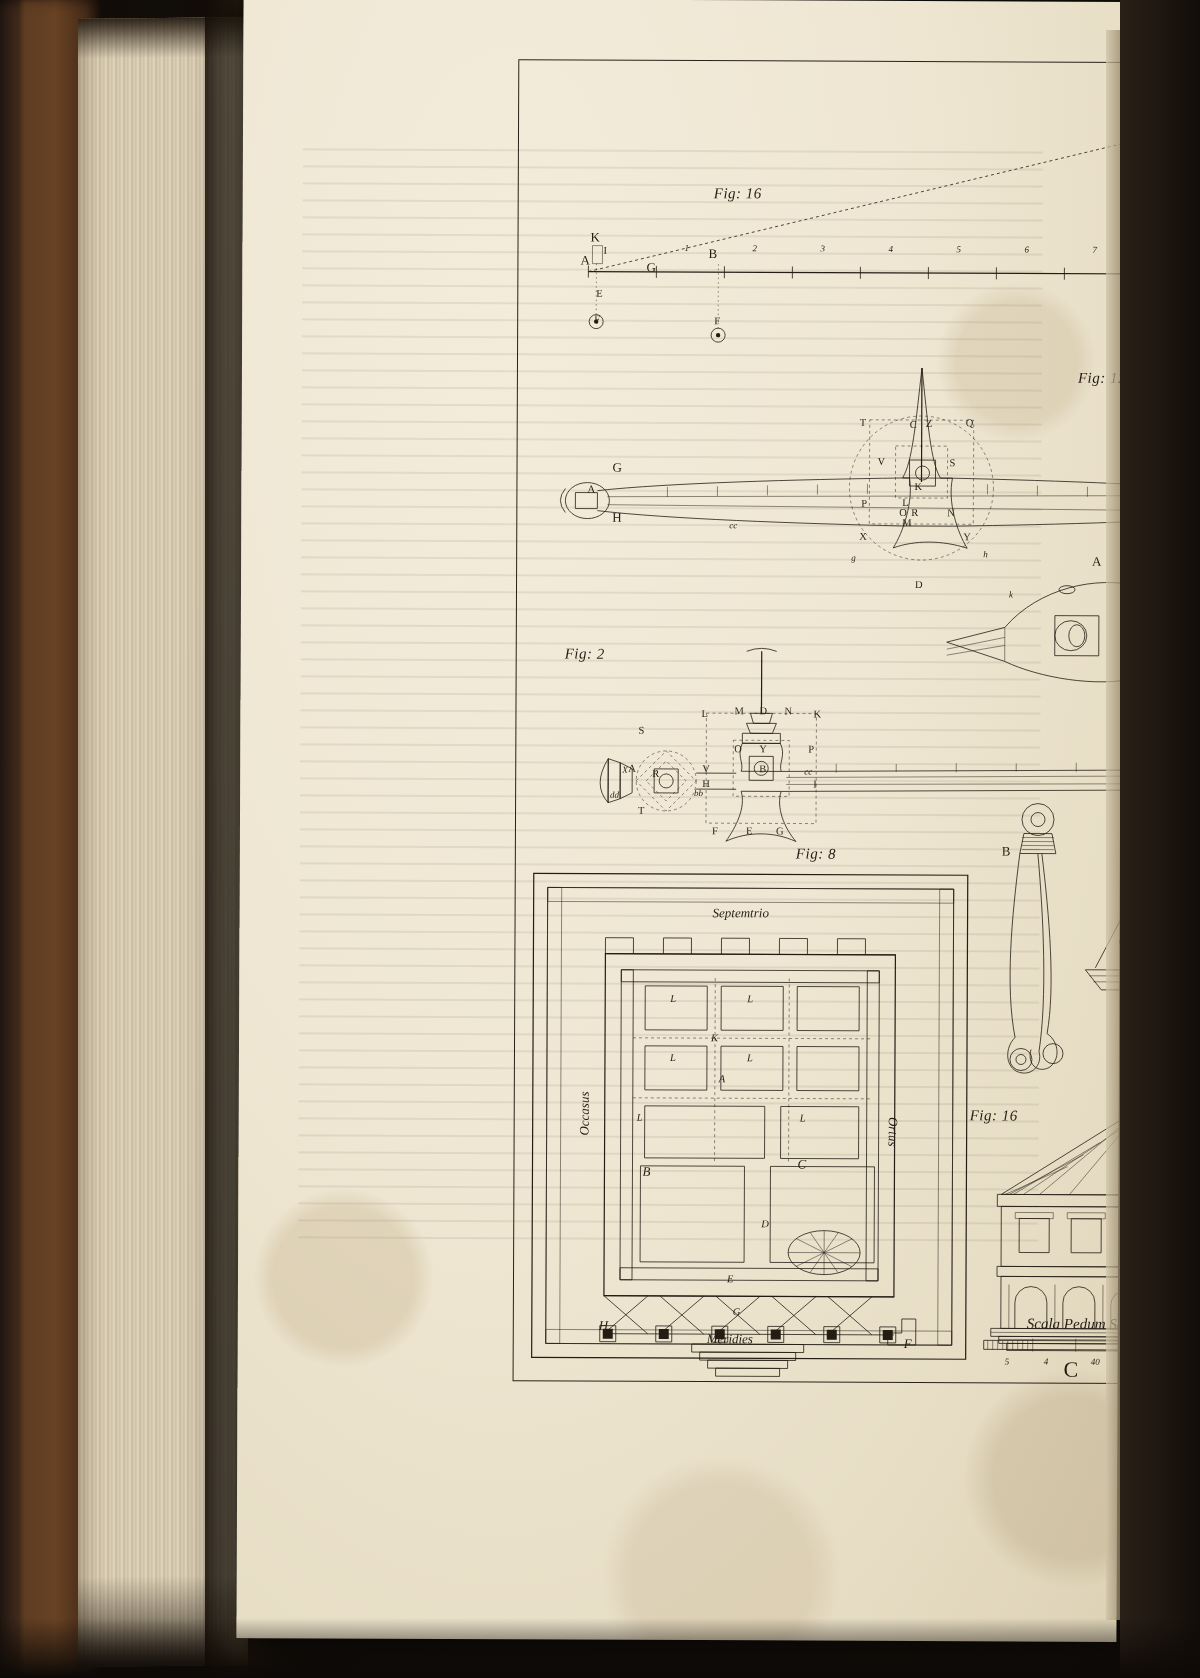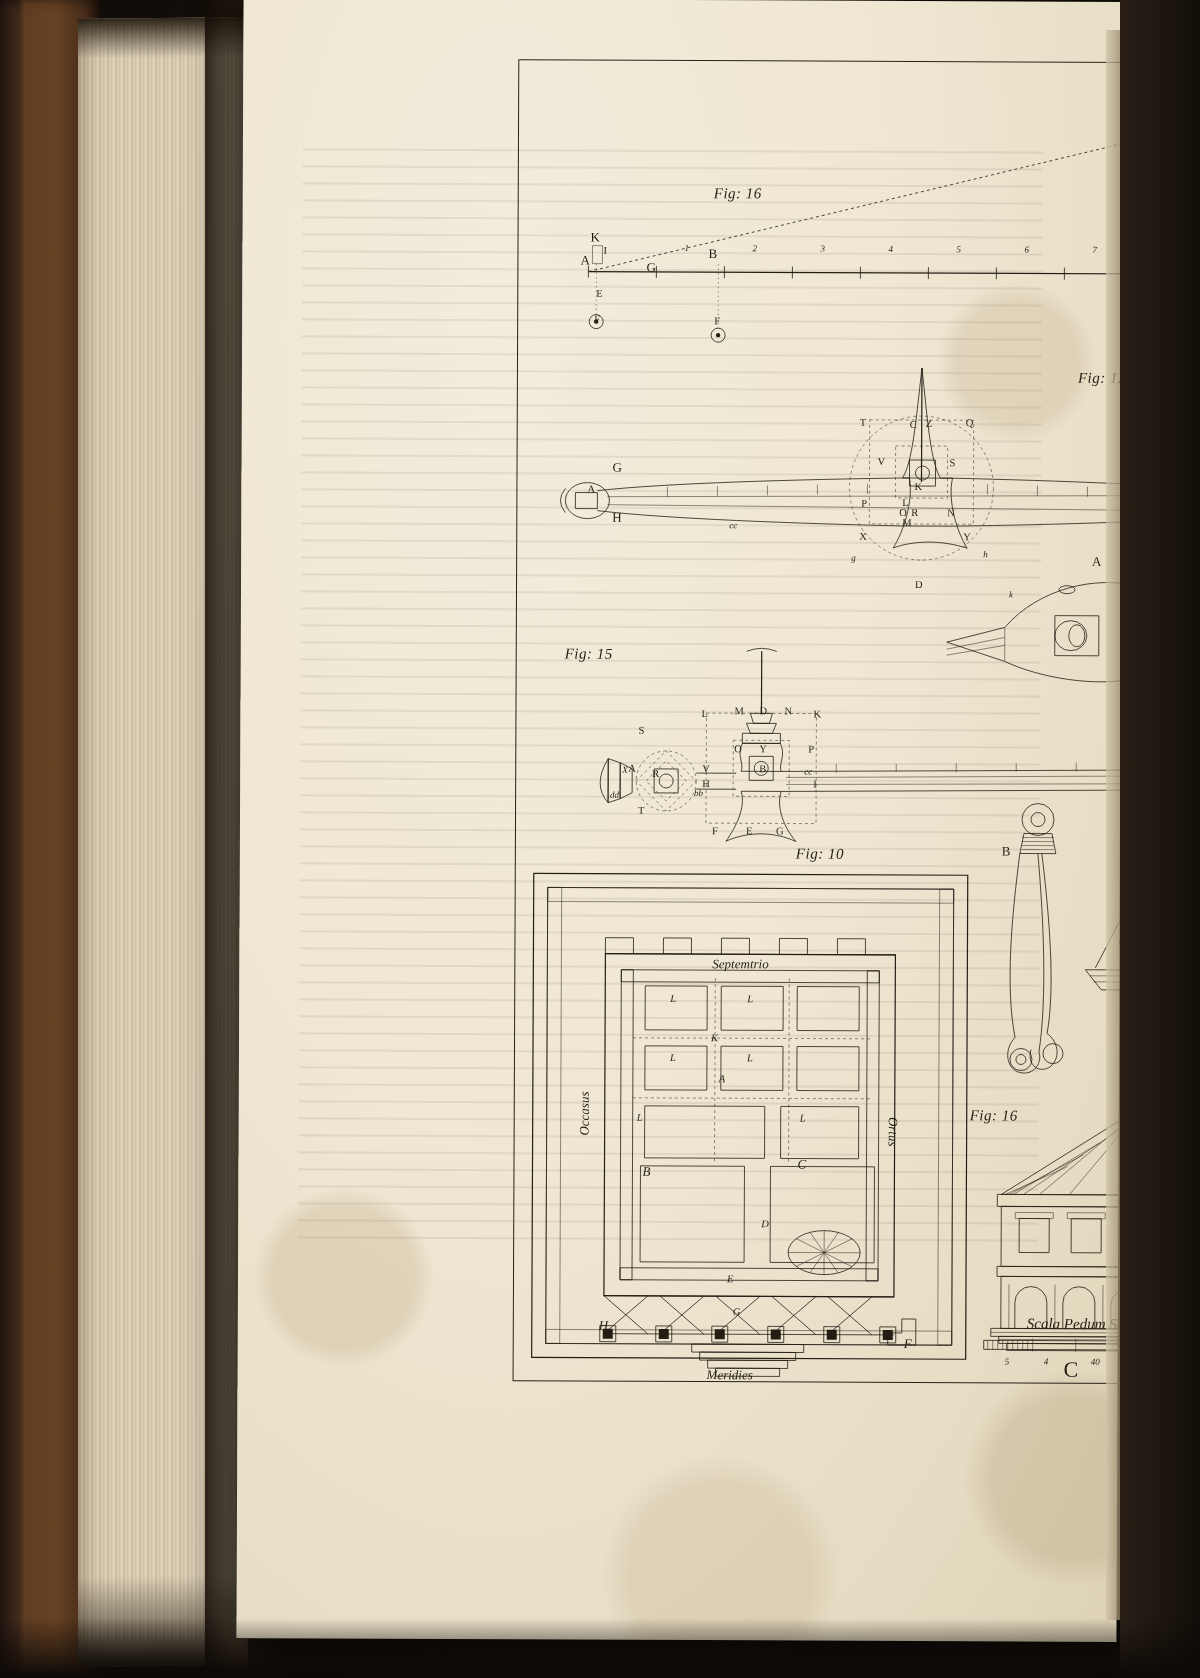--- a/index.html
+++ b/index.html
@@ -335,21 +335,21 @@
           <circle class="ink thin" cx="130" cy="130" r="7"></circle>
           <circle class="ink vthin dash" cx="130" cy="130" r="30"></circle>
 
           <path class="ink thin" d="M96,118 l-12,-6 l0,36 l12,-6 z"></path>
           <path class="ink thin" d="M84,112 l-12,-4 l0,44 l12,-4 z"></path>
           <path class="ink thin" d="M72,108 q-16,26 0,44 z"></path>
 
           <path class="ink thin" d="M160,122 L200,122 M160,138 L200,138"></path>
         </svg>
 
-        <div class="lbl fig" style="left:48px; top:586px;">Fig: 15</div>
+        <div class="lbl fig" style="left:48px; top:586px;">Fig: 2</div>
         <div class="lbl sm" style="left:185px; top:648px;">L</div>
         <div class="lbl sm" style="left:218px; top:645px;">M</div>
         <div class="lbl sm" style="left:243px; top:645px;">D</div>
         <div class="lbl sm" style="left:268px; top:645px;">N</div>
         <div class="lbl sm" style="left:297px; top:648px;">K</div>
         <div class="lbl sm" style="left:122px; top:665px;">S</div>
         <div class="lbl sm" style="left:218px; top:683px;">O</div>
         <div class="lbl sm" style="left:243px; top:683px;">Y</div>
         <div class="lbl sm" style="left:292px; top:683px;">P</div>
         <div class="lbl sm" style="left:136px; top:708px;">R</div>
@@ -469,42 +469,42 @@
           <g class="ink thin">
             <rect x="168" y="478" width="112" height="8"></rect>
             <rect x="176" y="486" width="96" height="8"></rect>
             <rect x="184" y="494" width="80" height="8"></rect>
             <rect x="192" y="502" width="64" height="8"></rect>
           </g>
 
           <path class="ink thin" d="M392,452 l0,26 l-28,0 l0,-12 l14,0 l0,-14 z"></path>
         </svg>
 
-        <div class="lbl it" style="left:197px; top:896px;">Septemtrio</div>
-        <div class="lbl it" style="left:193px; top:1271px;margin-top:36px;">Meridies</div>
+        <div class="lbl it" style="left:197px; top:845px;">Septemtrio</div>
+        <div class="lbl it" style="left:193px; top:1271px;">Meridies</div>
         <div class="lbl it rot-l" style="left:63px; top:1075px;">Occasus</div>
         <div class="lbl it rot-r" style="left:385px; top:1055px;">Ortus</div>
 
         <div class="lbl sm it" style="left:155px; top:933px;">L</div>
         <div class="lbl sm it" style="left:232px; top:933px;">L</div>
         <div class="lbl sm it" style="left:155px; top:992px;">L</div>
         <div class="lbl sm it" style="left:232px; top:992px;">L</div>
         <div class="lbl sm it" style="left:122px; top:1052px;">L</div>
         <div class="lbl sm it" style="left:285px; top:1052px;">L</div>
         <div class="lbl sm it" style="left:196px; top:972px;">K</div>
         <div class="lbl sm it" style="left:204px; top:1013px;">A</div>
         <div class="lbl it" style="left:128px; top:1104px;">B</div>
         <div class="lbl it" style="left:283px; top:1096px;">C</div>
         <div class="lbl sm it" style="left:247px; top:1158px;">D</div>
         <div class="lbl sm it" style="left:213px; top:1213px;">E</div>
         <div class="lbl sm it" style="left:219px; top:1246px;">G</div>
         <div class="lbl it" style="left:85px; top:1258px;">H</div>
         <div class="lbl it" style="left:390px; top:1275px;">F</div>
 
-        <div class="lbl fig" style="left:280px; top:785px;">Fig: 10</div>
+        <div class="lbl fig" style="left:280px; top:785px;">Fig: 8</div>
 
         <svg class="fig" style="left:470px; top:735px; width:320px; height:320px;" viewBox="0 0 320 320">
 
           <ellipse class="ink thin" cx="52" cy="22" rx="16" ry="16"></ellipse>
           <ellipse class="ink thin" cx="52" cy="22" rx="7" ry="7"></ellipse>
           <path class="ink thin" d="M38,36 L66,36 L70,56 L34,56 Z"></path>
           <g class="ink vthin">
             <line x1="36" y1="40" x2="68" y2="40"></line>
               <line x1="36" y1="44" x2="68" y2="44"></line>
             <line x1="36" y1="48" x2="68" y2="48"></line>

